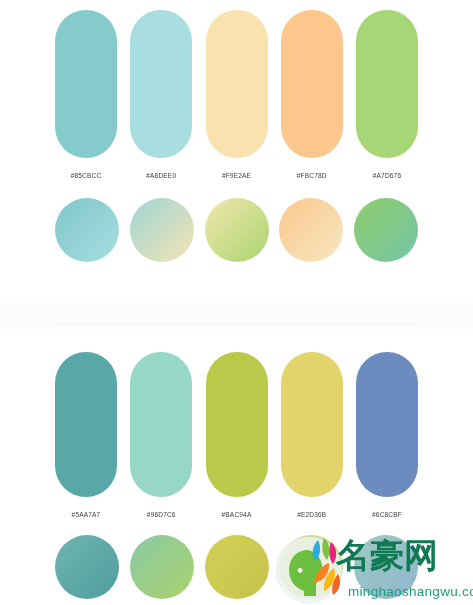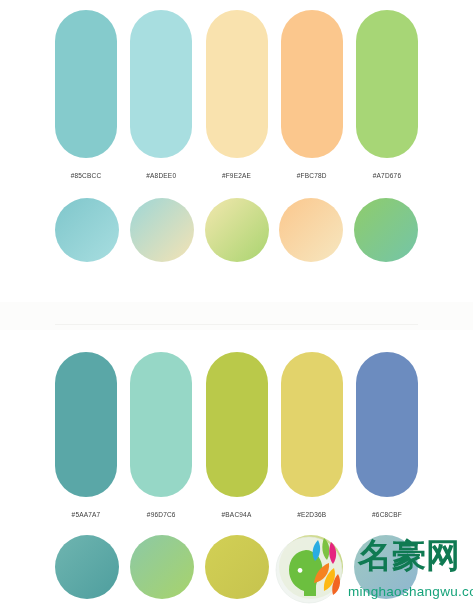--- a/index.html
+++ b/index.html
@@ -111,21 +111,21 @@
   }
   .wm-logo {
     position: absolute;
     left: 0;
     top: 2px;
     width: 74px;
     height: 74px;
   }
   .wm-text-cn {
     position: absolute;
-    left: 86px;
+    left: 64px;
     top: 10px;
     font-family: "DejaVu Sans", sans-serif;
     font-size: 34px;
     font-weight: bold;
     color: #0f7a52;
     letter-spacing: 0px;
     line-height: 1;
     white-space: nowrap;
   }
   .wm-text-url {

